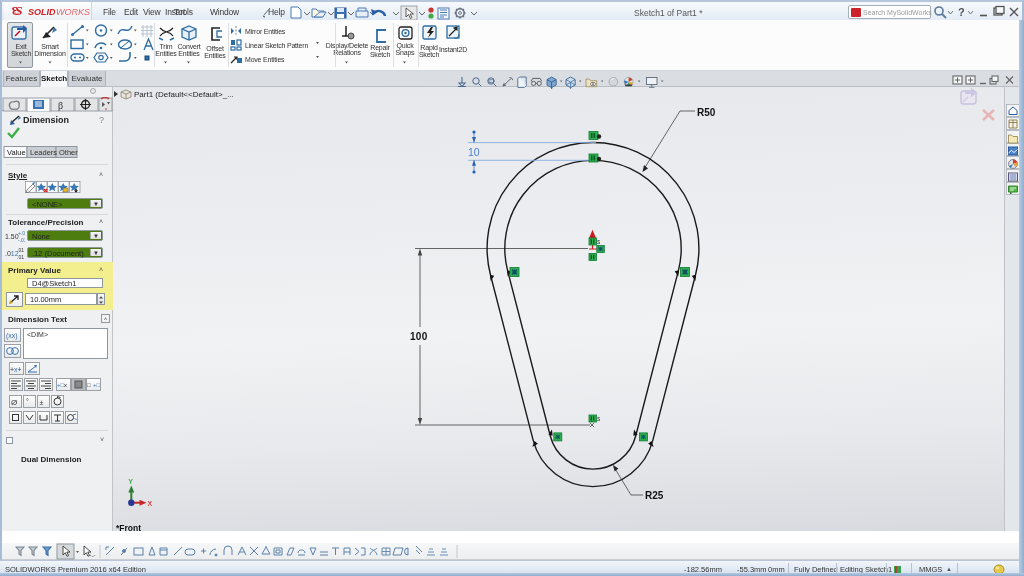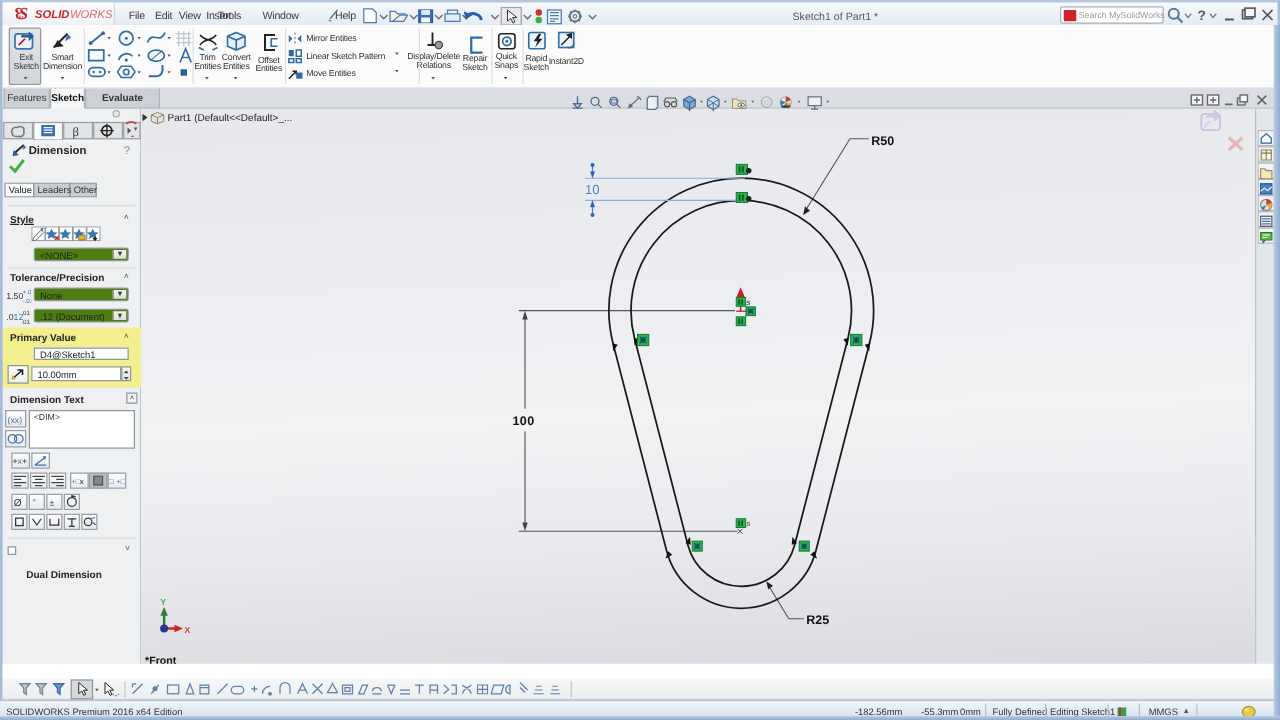--- a/index.html
+++ b/index.html
@@ -236,21 +236,21 @@
     <div class="sep" style="left:65px;"></div>
     <div class="sep" style="left:152px;"></div>
     <div class="sep" style="left:226px;"></div>
     <div class="sep" style="left:333px;"></div>
     <div class="sep" style="left:391px;"></div>
     <div class="sep" style="left:416px;"></div>
   </div>
   <div id="tabrow">
     <div class="ctab" style="left:1px;width:37px;">Features</div>
     <div class="ctab on" style="left:38px;width:28px;">Sketch</div>
-    <div class="ctab" style="left:66px;width:60px;font-weight:bold;">Evaluate</div>
+    <div class="ctab" style="left:66px;width:38px;">Evaluate</div>
   </div>
   <div id="content">
     <div id="panel">
       <div class="abs" style="left:88px;top:1px;width:6px;height:6px;border:1px solid #aaa;border-radius:50%;background:#e6e8ea;"></div>
 
       <div class="abs" style="left:0;top:10px;width:111px;height:14px;border-bottom:1px solid #9aa0a6;"></div>
       <svg class="abs" style="left:0;top:10px;" width="111" height="15" viewBox="0 0 111 15">
         <g stroke="#9aa0a6" stroke-width="1">
           <rect x="1" y="1" width="23" height="13" fill="#e2e4e6"></rect>
           <rect x="25" y="1" width="23" height="14" fill="#fafbfc"></rect>

